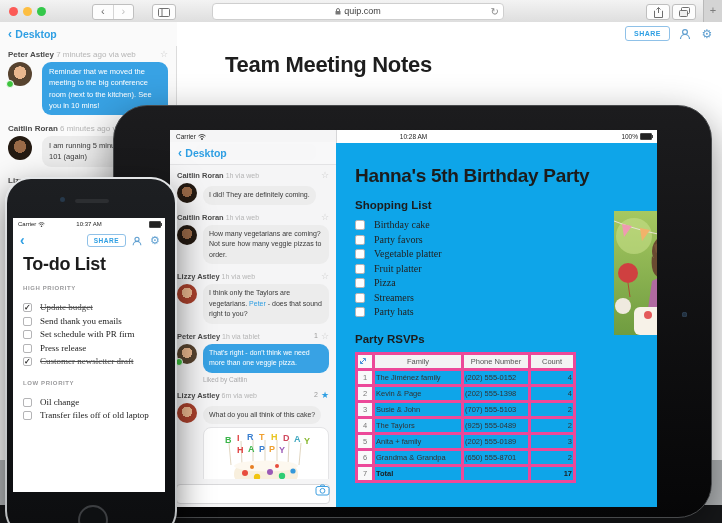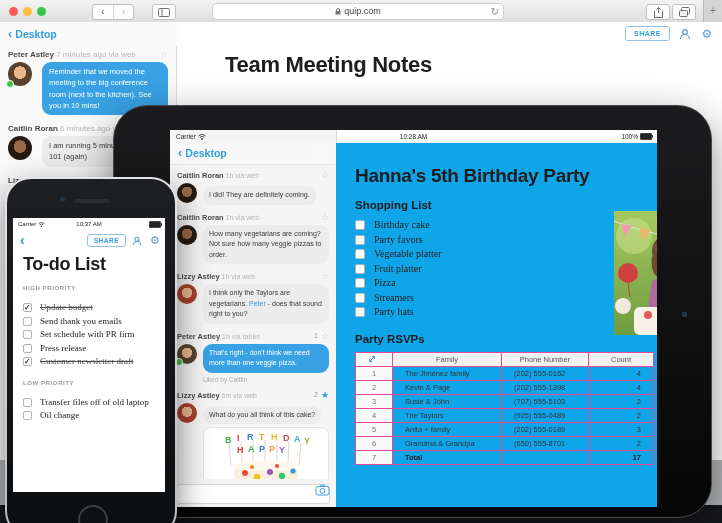--- a/index.html
+++ b/index.html
@@ -96,21 +96,21 @@
   .ipad-doc{position:absolute;left:166px;top:13px;right:0;bottom:0;background:#0ea5e9;padding:22px 0 0 19px;box-sizing:border-box;}
   .ipad-doc-title{font-size:19px;font-weight:bold;color:#1c1c1c;letter-spacing:-.3px;}
   .sec-head{font-size:11.5px;font-weight:bold;color:#1c1c1c;margin-top:12px;}
   .chk-list{margin-top:8px;width:118px;}
   .chk-item{position:relative;padding-left:19px;height:14.5px;font-family:"Liberation Serif",serif;font-size:10px;color:#222;}
   .box{position:absolute;left:0;top:1px;width:8px;height:8px;border:1px solid #b4b4b6;border-radius:2px;background:#fff;}
   .done .box::after{content:"✓";position:absolute;left:0;top:-1px;font-size:8px;color:#2b2b2b;font-weight:bold;}
   .done .chk-label{text-decoration:line-through;color:#4c4c4c;}
   .party-photo{position:absolute;left:278px;top:68px;width:131px;height:124px;}
   .rsvp-table{border-collapse:collapse;margin-top:7px;font-size:7.5px;color:#333;}
-  .rsvp-table td,.rsvp-table th{border:1px solid #ec4899;height:13px;padding:0 12px;font-weight:normal;}
+  .rsvp-table td,.rsvp-table th{border:3px solid #ec4899;height:13px;padding:0 1px;font-weight:normal;}
   .rsvp-table th{background:#f3f3f4;color:#555;}
   .rsvp-table .cnum{width:12px;text-align:center;color:#777;background:#f9f9fa;}
   .rsvp-table .cfam{width:84px;text-align:left;}
   .rsvp-table .cph{width:62px;text-align:left;}
   .rsvp-table .cct{width:40px;text-align:right;margin-left:16px;}
   .rsvp-table .bold{font-weight:bold;color:#1d1d1d;}
 
   
   .iphone{position:absolute;left:5px;top:177px;width:172px;height:360px;background:linear-gradient(#e3e5e7,#b9bcbe);border-radius:26px;box-shadow:0 12px 34px rgba(0,0,0,.5);z-index:10;}
   .iphone-face{position:absolute;inset:2px;border-radius:24px;background:linear-gradient(#1d1f22,#0c0d0f);}
@@ -525,21 +525,21 @@
           <div class="pri-label">HIGH PRIORITY</div>
           <div class="chk-list">
             <div class="chk-item done"><span class="box"></span><span class="chk-label">Update budget</span></div>
             <div class="chk-item"><span class="box"></span><span class="chk-label">Send thank you emails</span></div>
             <div class="chk-item"><span class="box"></span><span class="chk-label">Set schedule with PR firm</span></div>
             <div class="chk-item"><span class="box"></span><span class="chk-label">Press release</span></div>
             <div class="chk-item done"><span class="box"></span><span class="chk-label">Customer newsletter draft</span></div>
           </div>
           <div class="pri-label">LOW PRIORITY</div>
           <div class="chk-list">
+            <div class="chk-item"><span class="box"></span><span class="chk-label">Oil change</span></div>
             <div class="chk-item"><span class="box"></span><span class="chk-label">Transfer files off of old laptop</span></div>
-            <div class="chk-item"><span class="box"></span><span class="chk-label">Oil change</span></div>
           </div>
         </div>
       </div>
       <span class="ph-home"></span>
     </div>
   </div>
 </div>
 
 </body></html>

